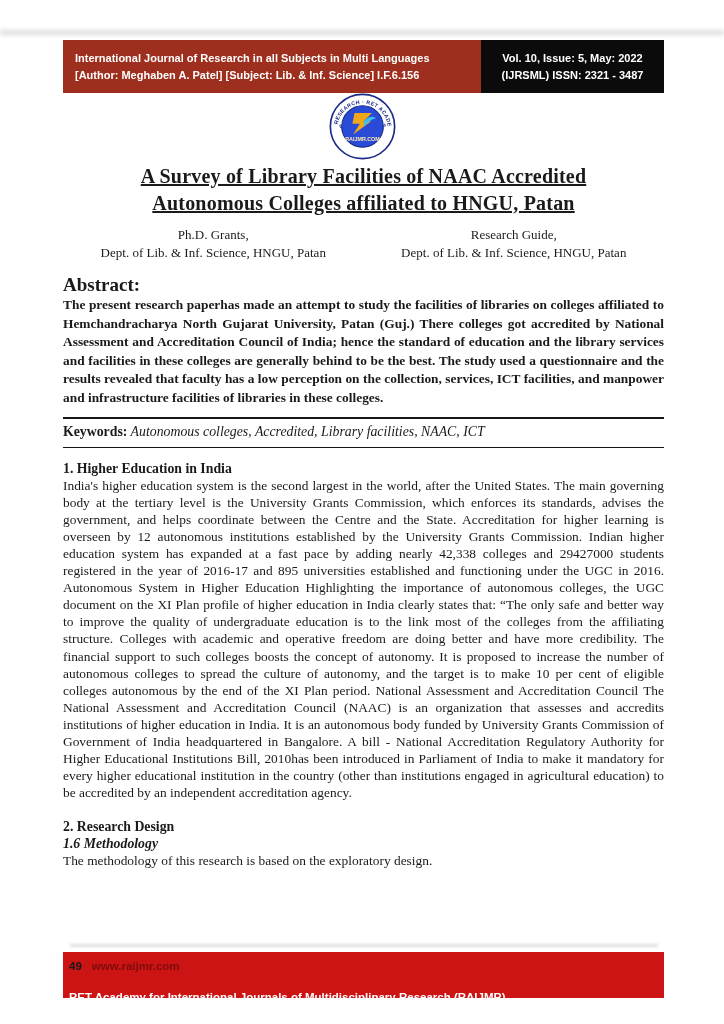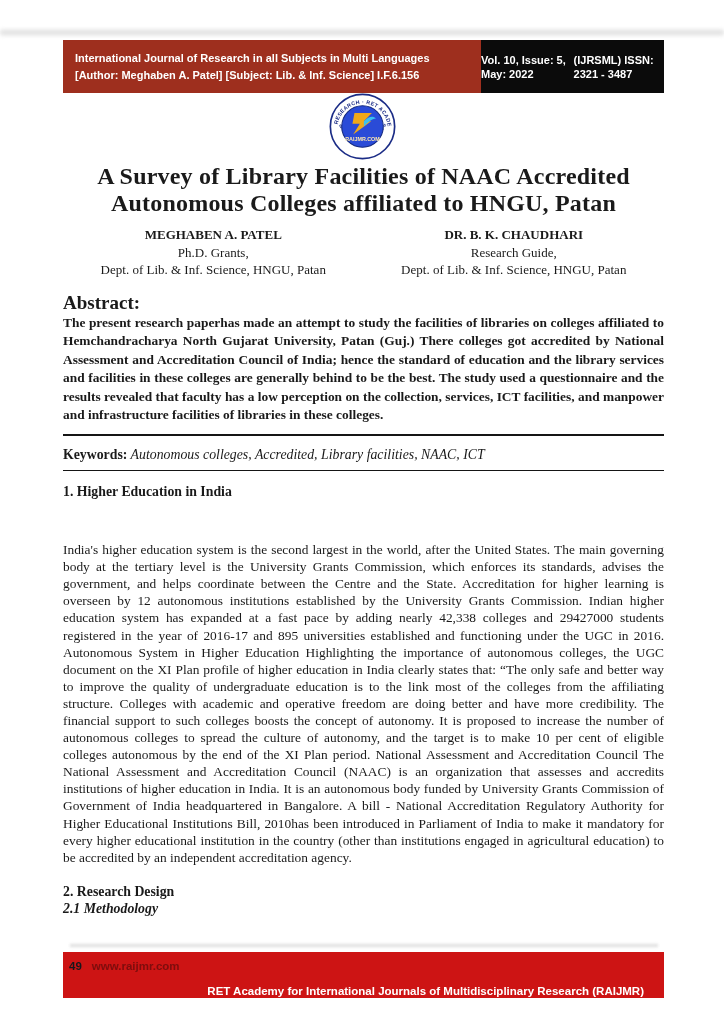--- a/index.html
+++ b/index.html
@@ -13,58 +13,58 @@
     background:#d4d4d4; filter:blur(2px); opacity:.75; }
   .smudge-footer { position:absolute; top:944px; left:70px; width:588px; height:3px;
     background:#cfcfcf; filter:blur(1.5px); opacity:.7; }
 
   
   .header { position:absolute; top:40px; left:63px; width:601px; height:53px;
     display:flex; font-family:"Liberation Sans", sans-serif; font-weight:bold; color:#fff; }
   .header-left { width:418px; background:#9E2F1E; padding:0 6px 0 12px;
     display:flex; flex-direction:column; justify-content:center; gap:3px;
     font-size:11px; line-height:14px; white-space:nowrap; }
-  .header-right { flex:1; background:#0B0B0B; display:flex; flex-direction:row;
+  .header-right { flex:1; background:#0B0B0B; display:flex; flex-direction:column;
     justify-content:center; align-items:center; gap:3px; font-size:11px; line-height:14px; }
 
   
   .logo { position:absolute; top:93px; left:329px; width:67px; height:67px; }
 
   
   .content { position:absolute; top:163px; left:63px; width:601px; }
-  .paper-title { text-align:center; font-size:24px; font-weight:bold; line-height:27px; letter-spacing:.2px; }
+  .paper-title { text-align:center; font-size:20px; font-weight:bold; line-height:27px; letter-spacing:.2px;text-decoration:underline; }
   .authors { display:flex; margin-top:9px; }
   .author { flex:1; text-align:center; font-size:13px; line-height:17.5px; }
   .author-name { font-weight:bold; }
 
   .abstract { margin-top:13px; }
   .abstract-heading { font-size:19px; font-weight:bold; }
   .abstract-body { font-size:13.4px; font-weight:bold; 
     line-height:18.6px; text-align:justify; }
 
   .keywords { margin-top:9px; border-top:2.5px solid #151515; border-bottom:1.5px solid #151515;
-    padding:11px 0 7px; font-size:13.8px; }
+    padding:5px 0 7px; font-size:13.8px; }
   .kw-label { font-weight:bold; }
   .kw-text { font-style:italic; }
 
   .section { margin-top:12px; }
   .section-heading { font-size:13.8px; font-weight:bold; line-height:17px; }
   .section-subheading { font-size:13.8px; font-weight:bold; font-style:italic; line-height:17px; }
-  .section-body { font-size:13.4px; line-height:17.1px; text-align:justify;margin-top:41px; }
+  .section-body { font-size:13.4px; line-height:17.1px; text-align:justify; }
   .section-2 { margin-top:17px; }
 
   
   .footer { position:absolute; top:952px; left:63px; width:601px; height:46px;
     background:#CD1414; font-family:"Liberation Sans", sans-serif; font-weight:bold;
     font-size:11.5px; color:#fff; padding:7px 20px 0 6px; line-height:14px; }
   .footer-line1 { display:flex; align-items:baseline; }
   .footer-pagenum { color:#17171c; margin-right:10px; }
   .footer-line1-text { flex:1; }
   .footer-site { color:#7D0D0D;text-align:right; }
-  .footer-line2 { text-align:right; margin-top:11px; }
+  .footer-line2 { text-align:left; margin-top:17px;text-decoration:underline; }
 </style>
 </head>
 <body>
 
 <div class="page">
 
   <div class="smudge-top"></div>
 
   <div class="header">
     <div class="header-left">
@@ -99,26 +99,24 @@
 
   <div class="content">
 
     <div class="paper-title">
       <div>A Survey of Library Facilities of NAAC Accredited</div>
       <div>Autonomous Colleges affiliated to HNGU, Patan</div>
     </div>
 
     <div class="authors">
       <div class="author">
-        <div class="author-name">MEGHABEN A. PATEL</div>
         <div>Ph.D. Grants,</div>
         <div>Dept. of Lib. &amp; Inf. Science, HNGU, Patan</div>
       </div>
       <div class="author">
-        <div class="author-name">DR. B. K. CHAUDHARI</div>
         <div>Research Guide,</div>
         <div>Dept. of Lib. &amp; Inf. Science, HNGU, Patan</div>
       </div>
     </div>
 
     <div class="abstract">
       <div class="abstract-heading">Abstract:</div>
       <div class="abstract-body">The present research paperhas made an attempt to study the facilities of libraries on colleges affiliated to Hemchandracharya North Gujarat University, Patan (Guj.) There colleges got accredited by National Assessment and Accreditation Council of India; hence the standard of education and the library services and facilities in these colleges are generally behind to be the best. The study used a questionnaire and the results revealed that faculty has a low perception on the collection, services, ICT facilities, and manpower and infrastructure facilities of libraries in these colleges.</div>
     </div>
 
@@ -126,21 +124,21 @@
       <span class="kw-label">Keywords:</span><span class="kw-text"> Autonomous colleges, Accredited, Library facilities, NAAC, ICT</span>
     </div>
 
     <div class="section">
       <div class="section-heading">1. Higher Education in India</div>
       <div class="section-body">India's higher education system is the second largest in the world, after the United States. The main governing body at the tertiary level is the University Grants Commission, which enforces its standards, advises the government, and helps coordinate between the Centre and the State. Accreditation for higher learning is overseen by 12 autonomous institutions established by the University Grants Commission. Indian higher education system has expanded at a fast pace by adding nearly 42,338 colleges and 29427000 students registered in the year of 2016-17 and 895 universities established and functioning under the UGC in 2016. Autonomous System in Higher Education Highlighting the importance of autonomous colleges, the UGC document on the XI Plan profile of higher education in India clearly states that: “The only safe and better way to improve the quality of undergraduate education is to the link most of the colleges from the affiliating structure. Colleges with academic and operative freedom are doing better and have more credibility. The financial support to such colleges boosts the concept of autonomy. It is proposed to increase the number of autonomous colleges to spread the culture of autonomy, and the target is to make 10 per cent of eligible colleges autonomous by the end of the XI Plan period. National Assessment and Accreditation Council The National Assessment and Accreditation Council (NAAC) is an organization that assesses and accredits institutions of higher education in India. It is an autonomous body funded by University Grants Commission of Government of India headquartered in Bangalore. A bill - National Accreditation Regulatory Authority for Higher Educational Institutions Bill, 2010has been introduced in Parliament of India to make it mandatory for every higher educational institution in the country (other than institutions engaged in agricultural education) to be accredited by an independent accreditation agency.</div>
     </div>
 
     <div class="section section-2">
       <div class="section-heading">2. Research Design</div>
-      <div class="section-subheading">2.1 Methodology</div>
+      <div class="section-subheading">1.6 Methodology</div>
       <div class="section-body">The methodology of this research is based on the exploratory design.</div>
     </div>
 
   </div>
 
   <div class="smudge-footer"></div>
 
   <div class="footer">
     <div class="footer-line1">
       <span class="footer-pagenum">49</span>

